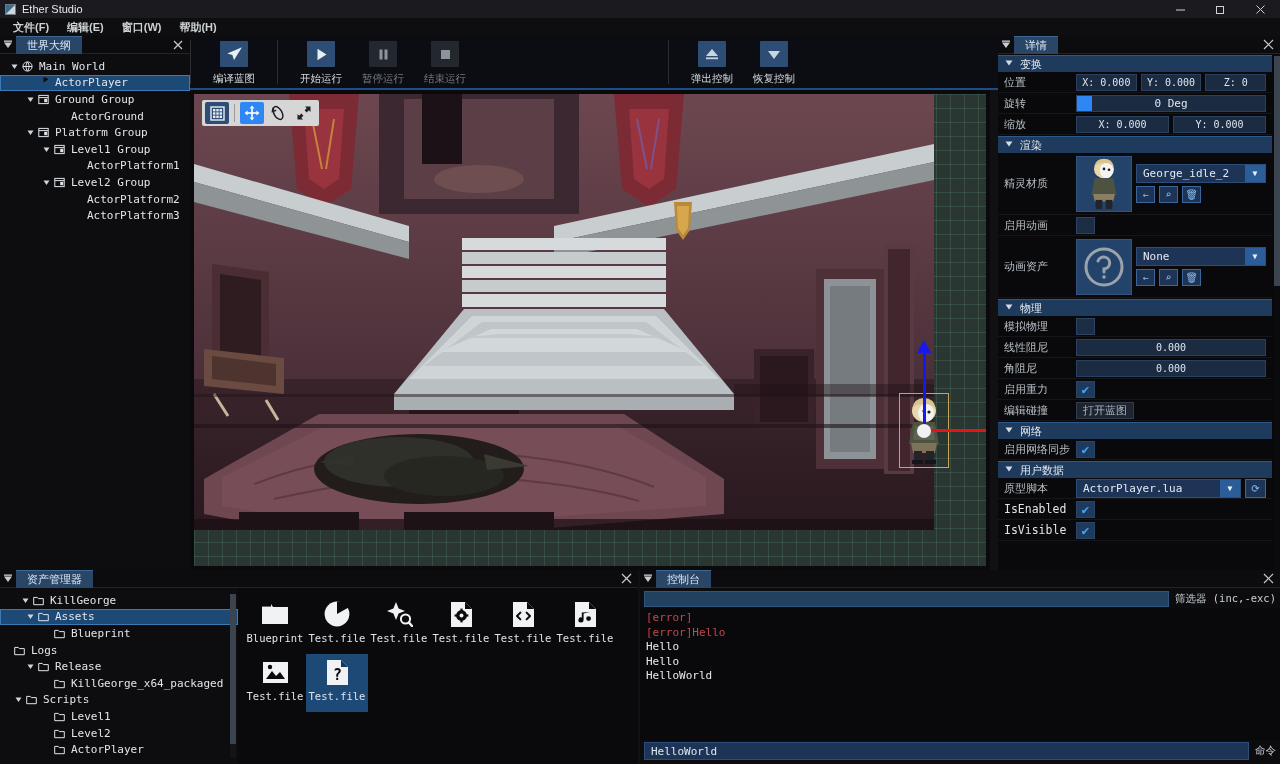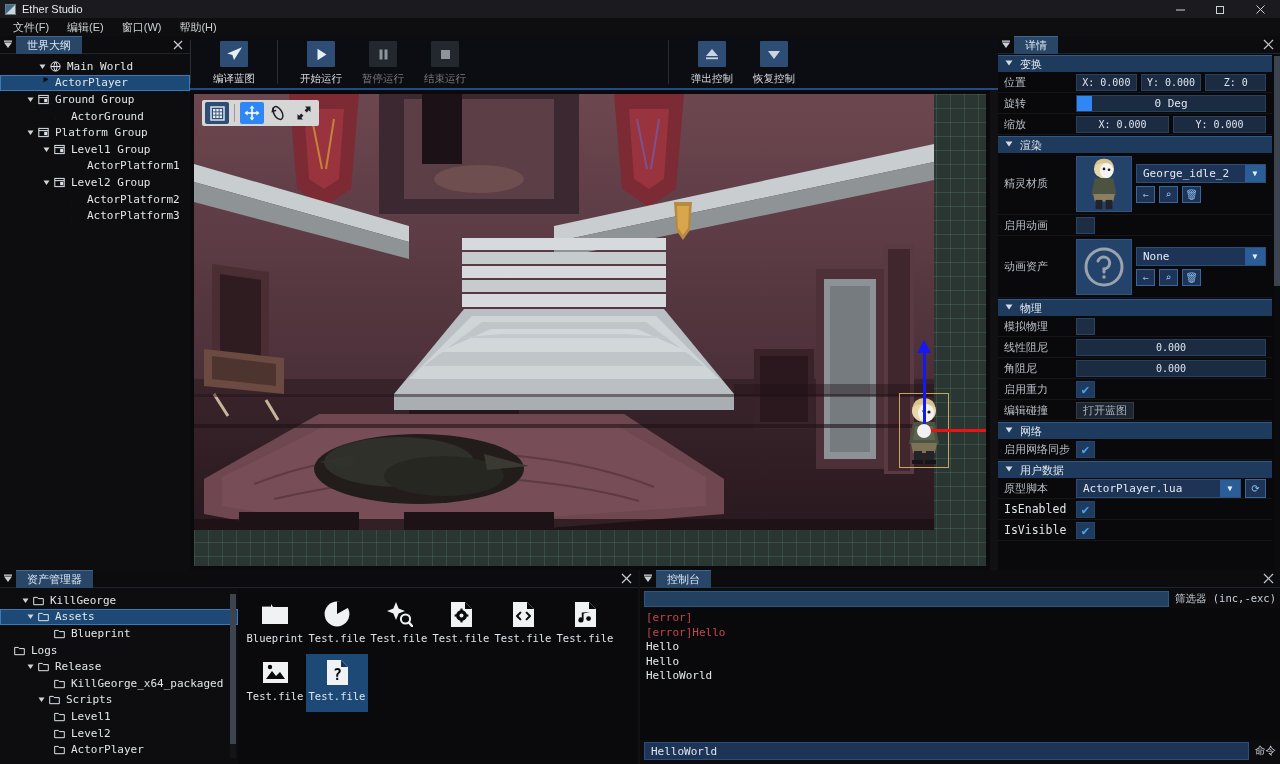--- a/index.html
+++ b/index.html
@@ -26,21 +26,21 @@
   .win-btns { margin-left:auto; display:flex; height:18px; }
   .win-btn {
     width:40px; height:18px; display:flex; align-items:center; justify-content:center;
     color:#cfd2d4;
   }
   .win-btn svg { display:block; }
 
   
   .menubar {
     position:absolute; left:0; top:18px; width:1280px; height:18px;
-    background:#0e0e11; display:flex; align-items:center; padding-left:4px;
+    background:#0e0e11; display:flex; align-items:center; padding-left:4px;font-weight:bold;
   }
   .menu-item {
     color:#cdd1d4; font-size:11px; font-family:"Liberation Sans", sans-serif;
     padding:1px 9px; height:16px; line-height:14px;
   }
 
   
   .panel { position:absolute; background:#111114; }
   .panel-tabbar {
     height:18px; background:#0c0c0f; display:flex; align-items:center;
@@ -342,21 +342,21 @@
       </div>
       <div class="panel-tab">世界大纲</div>
       <div class="panel-close">
         <svg width="10" height="10" viewBox="0 0 10 10">
             <line x1="1" y1="1" x2="9" y2="9" stroke="currentColor" stroke-width="1.2"></line>
             <line x1="9" y1="1" x2="1" y2="9" stroke="currentColor" stroke-width="1.2"></line>
           </svg>
       </div>
     </div>
     <div class="tree" id="outliner-tree">
-        <div class="tree-row" style="padding-left: 8px; margin-left: 28px;">
+        <div class="tree-row" style="padding-left: 8px;">
           <div class="tw">
             <svg width="7" height="7" viewBox="0 0 7 7" fill="#cfd4d8">
               <path d="M0.5 1.5h6L3.5 6z"></path>
             </svg>
           </div>
           <div class="ticon">
             <svg width="11" height="11" viewBox="0 0 11 11" fill="none" stroke="#dfe4e9" stroke-width="1">
               <circle cx="5.5" cy="5.5" r="4.6"></circle>
               <path d="M1 5.5h9M5.5 1c2 2.2 2 6.8 0 9M5.5 1c-2 2.2-2 6.8 0 9"></path>
             </svg>
@@ -913,21 +913,21 @@
           </div>
           <div class="tree-row" style="padding-left: 40px;">
             <div class="tw"></div>
             <div class="ticon">
               <svg width="11" height="11" viewBox="0 0 11 11" fill="none" stroke="#dfe4e9" stroke-width="1">
                 <path d="M0.7 2.4h3.6l1 1.2h5v6.1h-9.6z"></path>
               </svg>
             </div>
             <div class="tlabel">KillGeorge_x64_packaged</div>
           </div>
-          <div class="tree-row" style="padding-left: 35px;">
+          <div class="tree-row" style="padding-left: 12px;">
             <div class="tw">
               <svg width="7" height="7" viewBox="0 0 7 7" fill="#cfd4d8">
                 <path d="M0.5 1.5h6L3.5 6z"></path>
               </svg>
             </div>
             <div class="ticon">
               <svg width="11" height="11" viewBox="0 0 11 11" fill="none" stroke="#dfe4e9" stroke-width="1">
                 <path d="M0.7 2.4h3.6l1 1.2h5v6.1h-9.6z"></path>
               </svg>
             </div>

